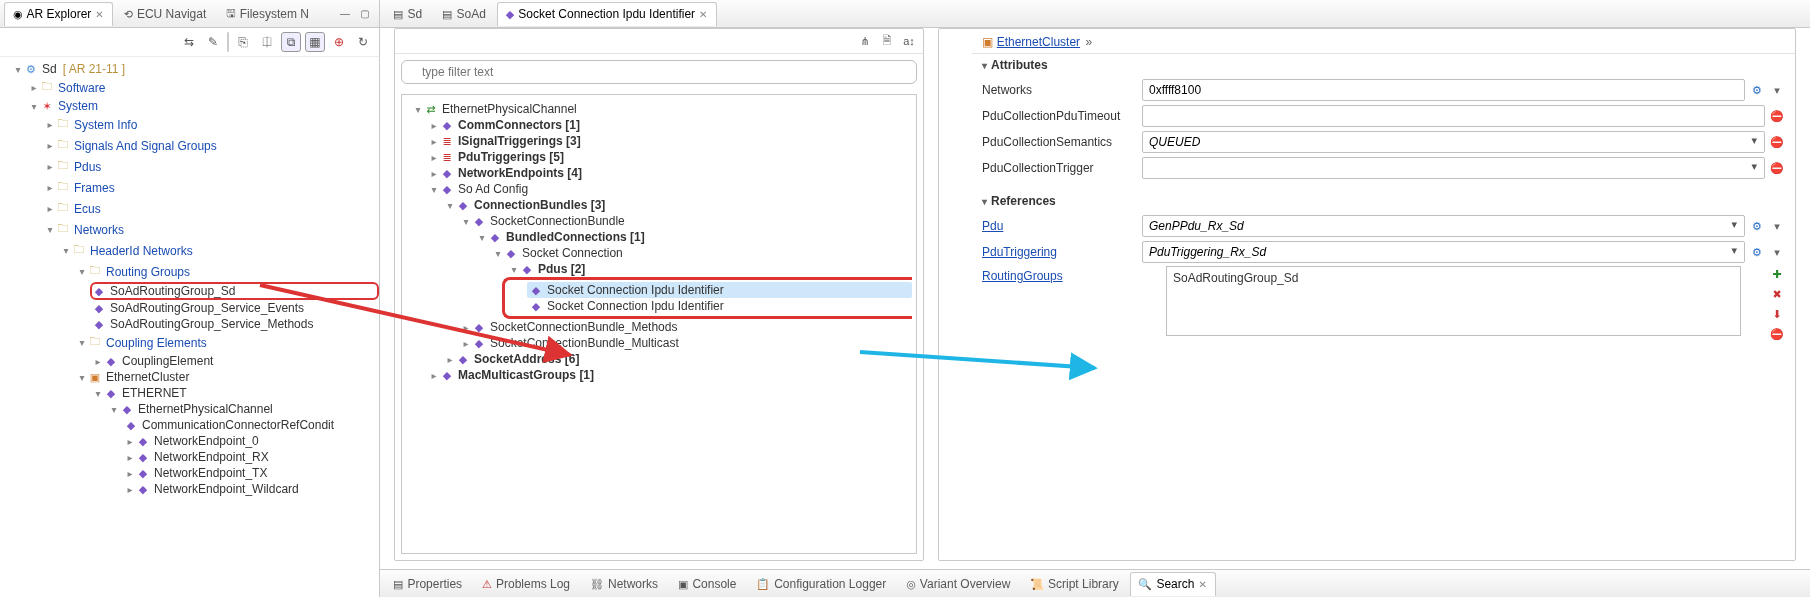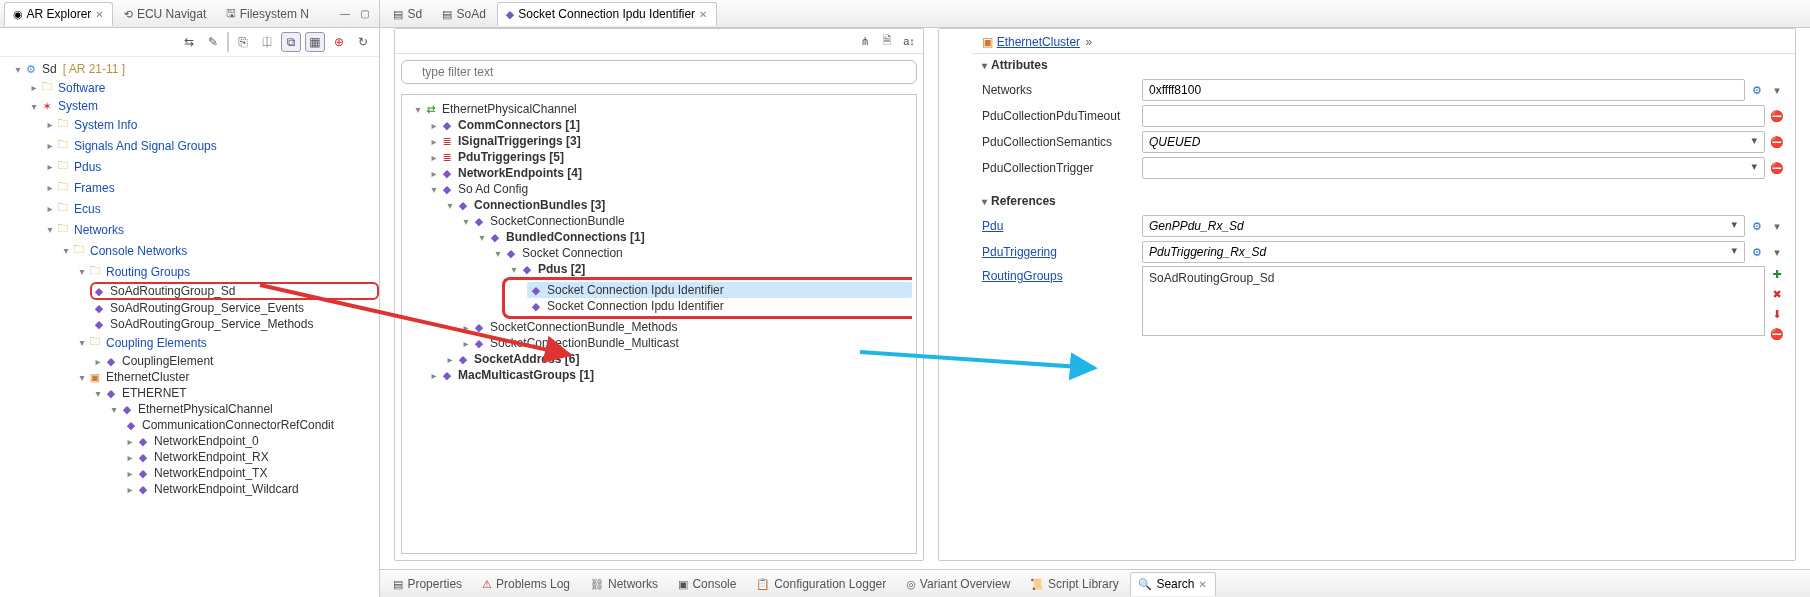--- a/index.html
+++ b/index.html
@@ -179,21 +179,21 @@
   .ti.err   { color:#c33; }
   .ti.plus  { color:#2a8a2a; }
   .ti.x     { color:#c33; }
   .ti.down  { color:#c33; }
 
   .list-box {
     flex:1; margin-left:0;
     border:1px solid #bfbfbf; background:#fff;
     padding:4px 6px; min-height:70px;
   }
-  .form-row.tall { align-items:flex-start; }
+  .form-row.tall { align-items:flex-start;gap:24px; }
   .form-row.tall label { padding-top:3px; }
   .col-trail { display:flex; flex-direction:column; gap:4px; margin-left:4px; }
 
   
   .row-sel { background:#cfe7fb; }
   .red-bracket {
     border-left:3px solid #d33;
     border-top:3px solid #d33;
     border-bottom:3px solid #d33;
     border-top-left-radius:8px;
@@ -322,21 +322,21 @@
                 <div class="node">
                   <span class="twist">▾</span>
                   <span class="ico folder-ico">🗀</span>
                   <span class="lbl blue-link-text">Networks</span>
                 </div>
                 <ul>
                   <li>
                     <div class="node">
                       <span class="twist">▾</span>
                       <span class="ico folder-ico">🗀</span>
-                      <span class="lbl blue-link-text">Console Networks</span>
+                      <span class="lbl blue-link-text">HeaderId Networks</span>
                     </div>
                     <ul>
                       <li>
                         <div class="node">
                           <span class="twist">▾</span>
                           <span class="ico folder-ico">🗀</span>
                           <span class="lbl blue-link-text">Routing Groups</span>
                         </div>
                         <ul>
                           <li>

